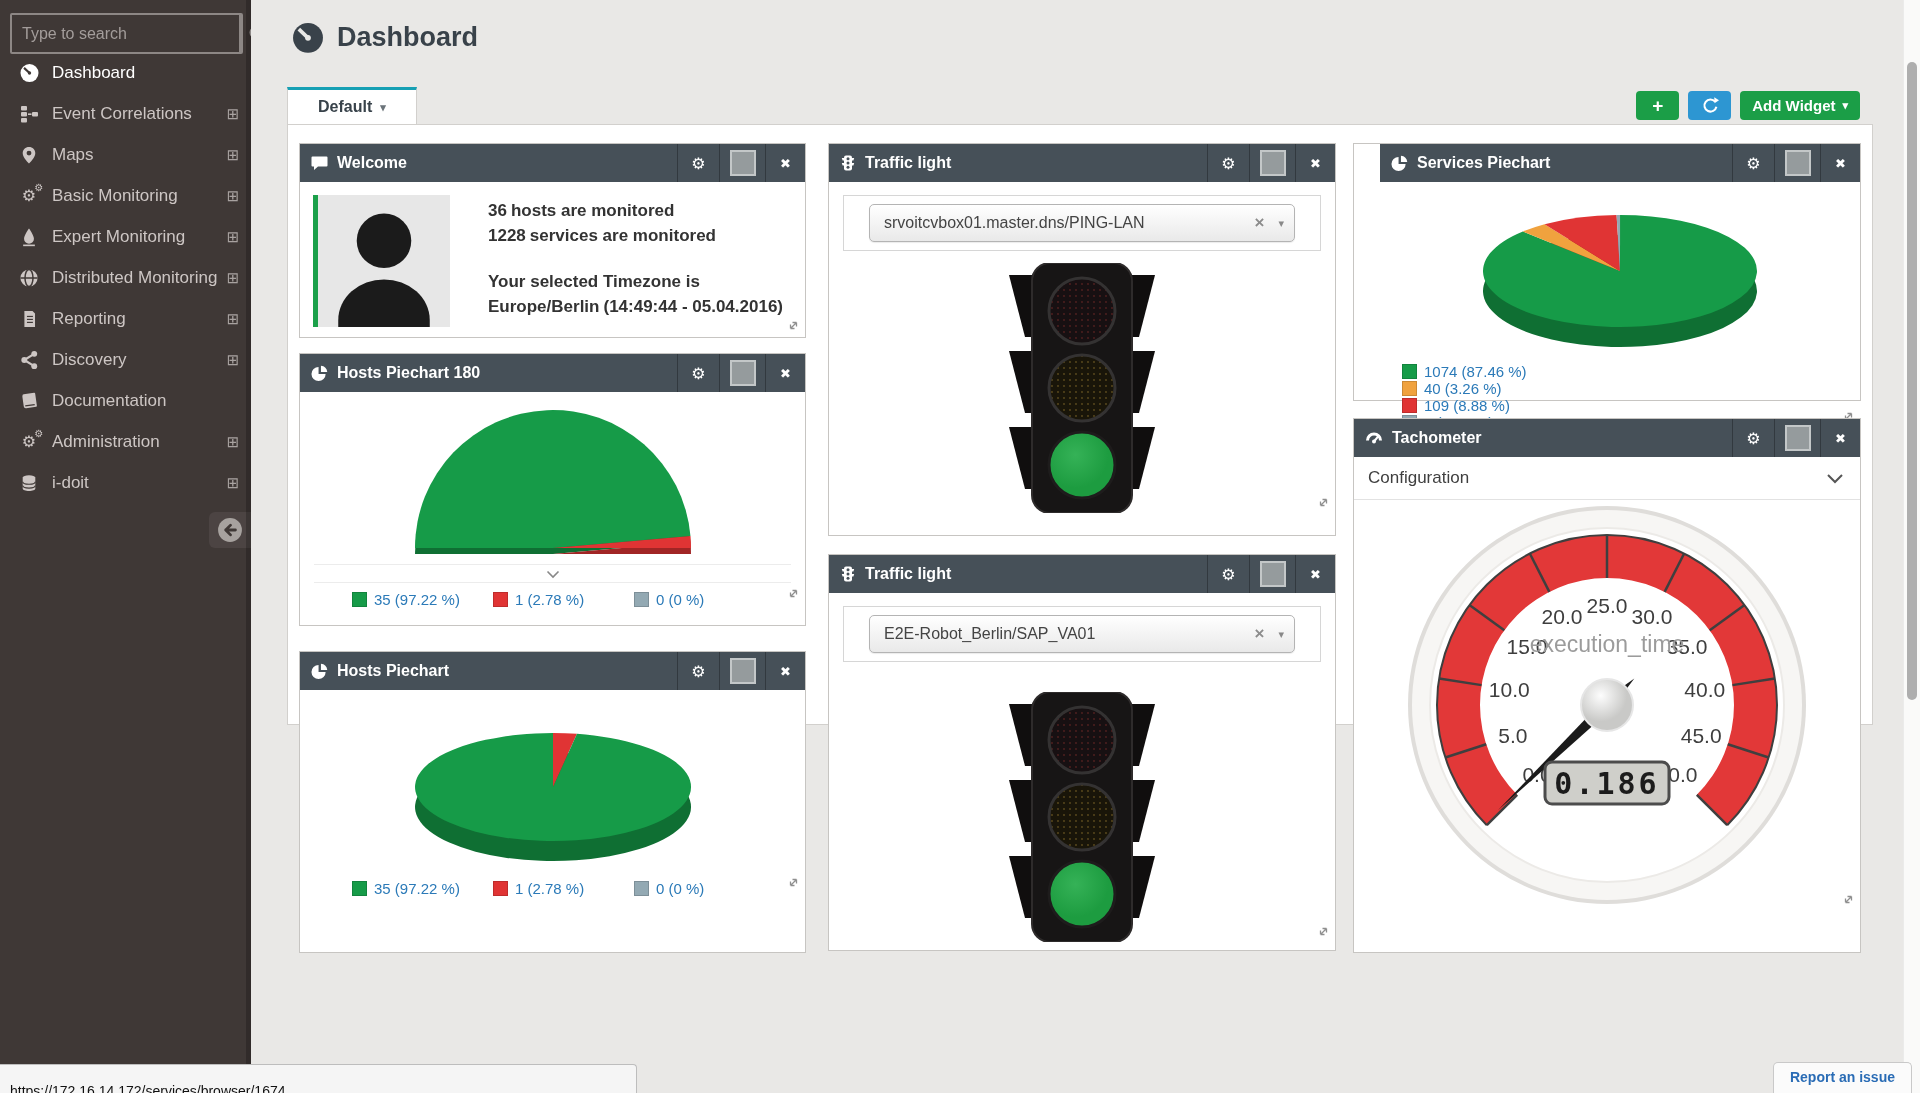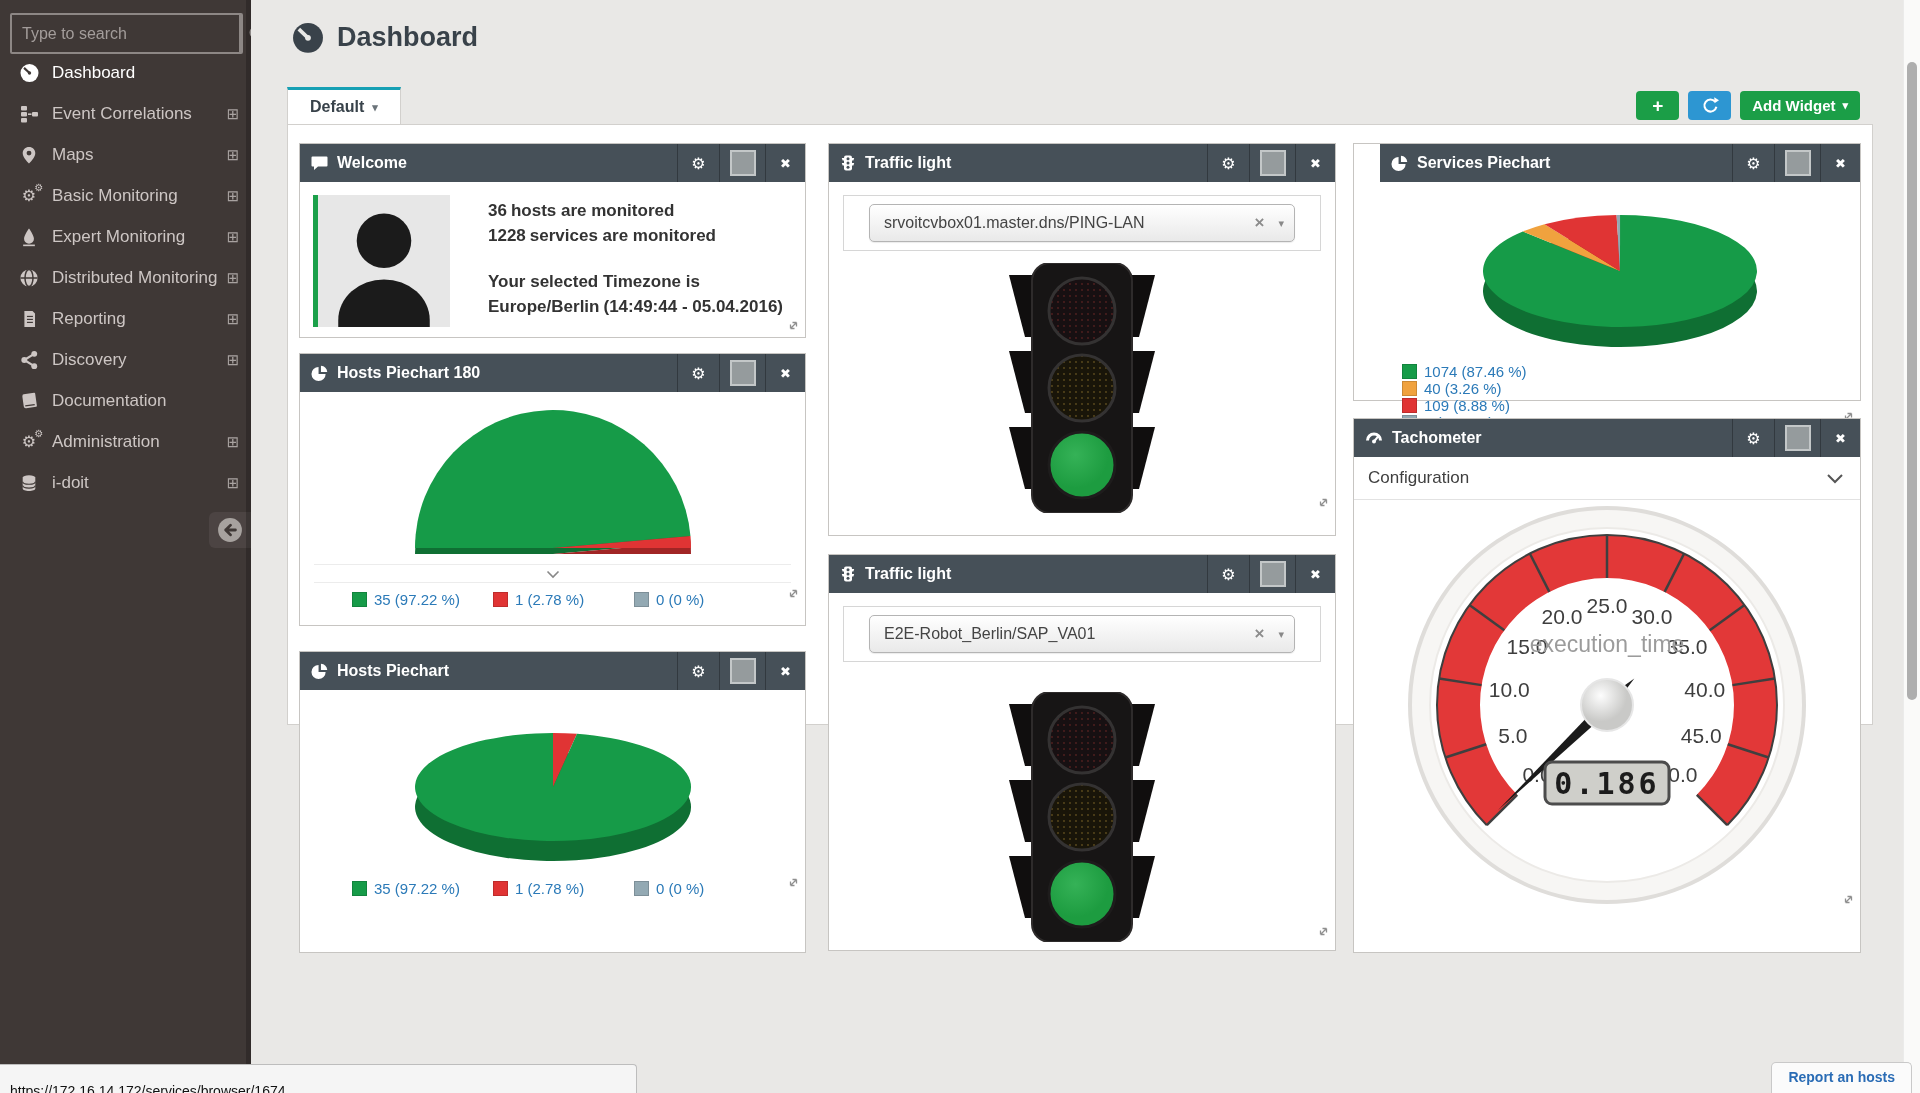--- a/index.html
+++ b/index.html
@@ -29,21 +29,21 @@
   .page-title{position:absolute;left:40px;top:20px;display:flex;align-items:center;color:#39424a;}
   .page-title h1{font-size:27px;margin:0 0 0 12px;font-weight:bold;}
   .toolbar{position:absolute;top:91px;right:44px;display:flex;gap:9px;z-index:3;}
   .tbtn{height:29px;border:none;border-radius:4px;color:#fff;font-size:15px;font-weight:bold;cursor:pointer;display:flex;align-items:center;justify-content:center;font-family:"Liberation Sans",sans-serif;}
   .btn-green{background:#1b9e47;}
   .btn-blue{background:#2d96d2;}
   .btn-plus{width:43px;font-size:19px;}
   .btn-refresh{width:43px;}
   .btn-addw{padding:0 12px;gap:7px;}
   .caret{font-size:11px;}
-  .tab{position:absolute;left:36px;top:87px;height:34px;z-index:2;background:#fff;border:1px solid #d2d0cd;border-bottom:none;border-top:3px solid #17a0b4;display:flex;align-items:center;padding:0 22px;font-size:16px;font-weight:bold;color:#38424a;cursor:pointer;gap:8px;justify-content:center;}
+  .tab{position:absolute;left:36px;top:87px;height:34px;z-index:2;background:#fff;border:1px solid #d2d0cd;border-bottom:none;border-top:3px solid #17a0b4;display:flex;align-items:center;padding:0 30px;font-size:16px;font-weight:bold;color:#38424a;cursor:pointer;gap:8px;justify-content:center;}
   .tab .caret{color:#6b737a;}
   .panel{position:absolute;left:36px;top:124px;width:1586px;height:601px;background:#ffffff;border:1px solid #d2d0cd;box-sizing:border-box;z-index:1;}
 
   
   .widget{position:absolute;background:#fff;border:1px solid #c7c5c2;box-sizing:border-box;}
   .w-head{height:38px;background:#465058;display:flex;align-items:center;color:#fff;}
   .w-ico{margin:0 9px 0 11px;display:inline-flex;}
   .w-title{font-size:16px;font-weight:bold;flex:1;}
   .w-ctrl{height:100%;display:flex;align-items:center;}
   .w-ctrl > *{height:100%;display:flex;align-items:center;justify-content:center;border:none;background:transparent;border-left:1px solid rgba(0,0,0,.28);cursor:pointer;color:#fff;}
@@ -622,15 +622,15 @@
         </div>
       </div>
 
     </section>
   </div>
 
   <div class="scrollbar">
     <div class="scroll-thumb"></div>
   </div>
   <div class="link-preview">https://172.16.14.172/services/browser/1674</div>
-  <div class="report-btn">Report an hosts</div>
+  <div class="report-btn">Report an issue</div>
 
 </div>
 
 </body></html>

